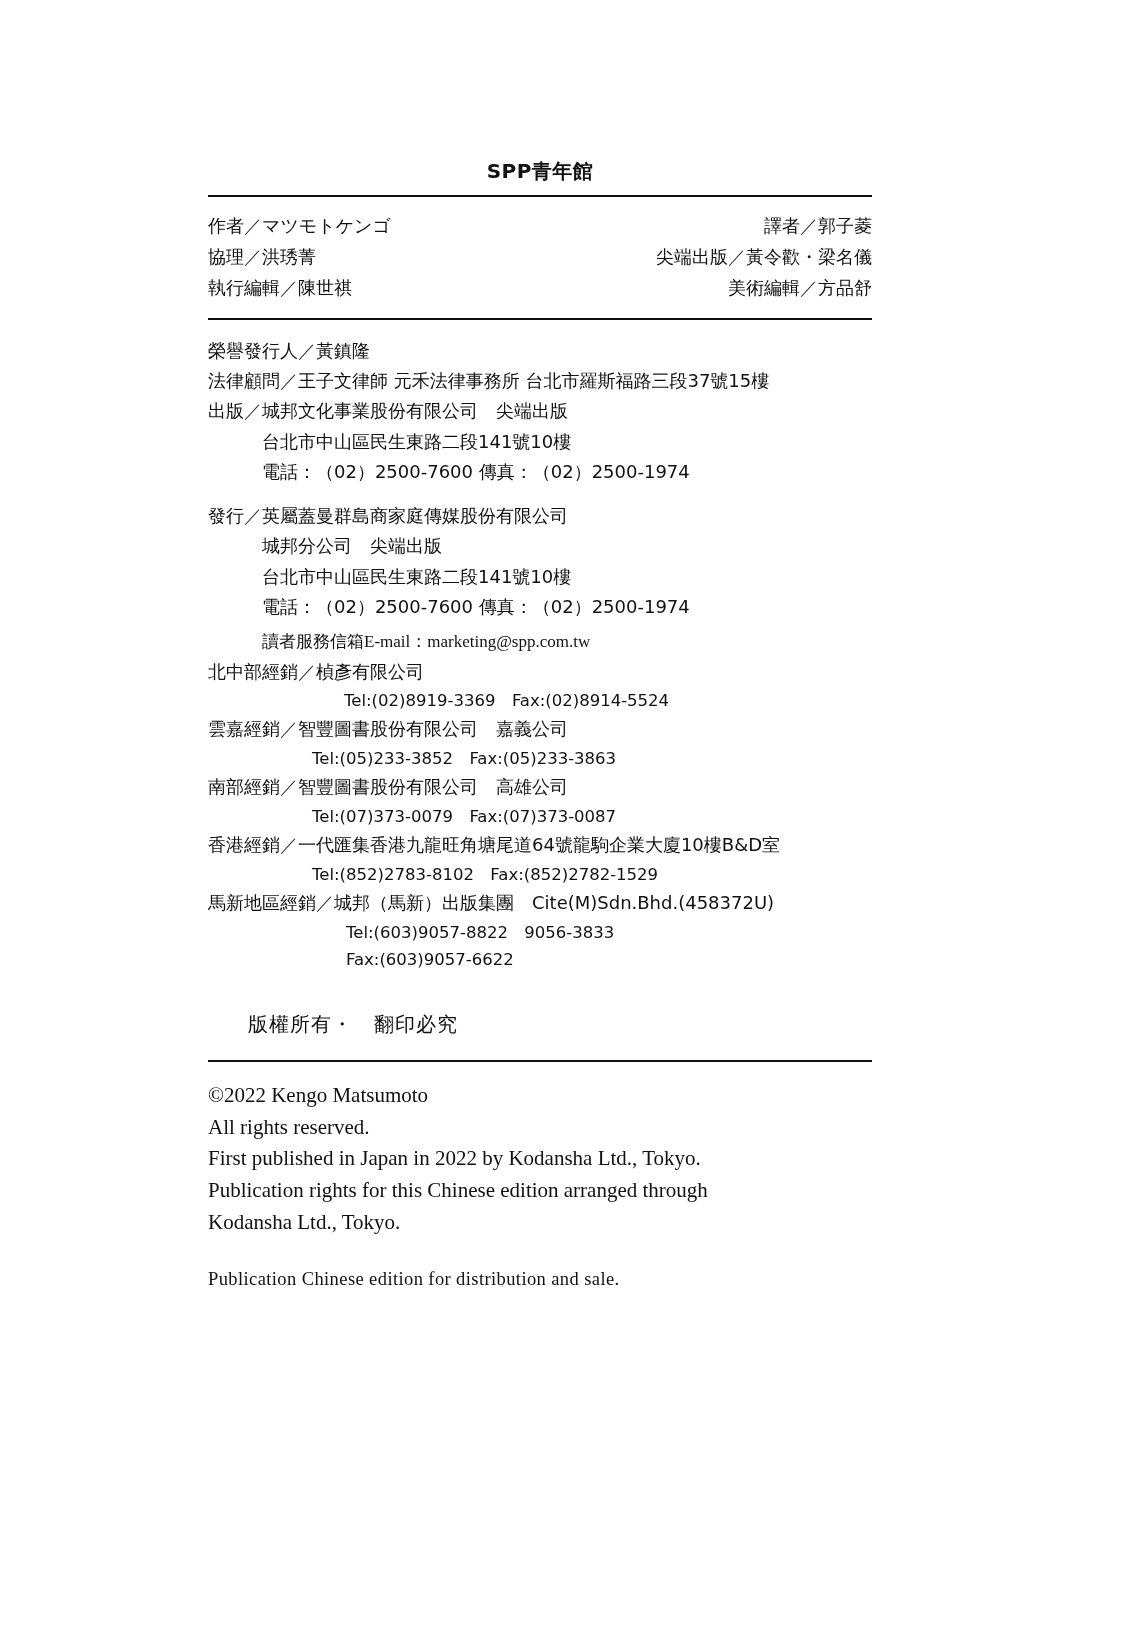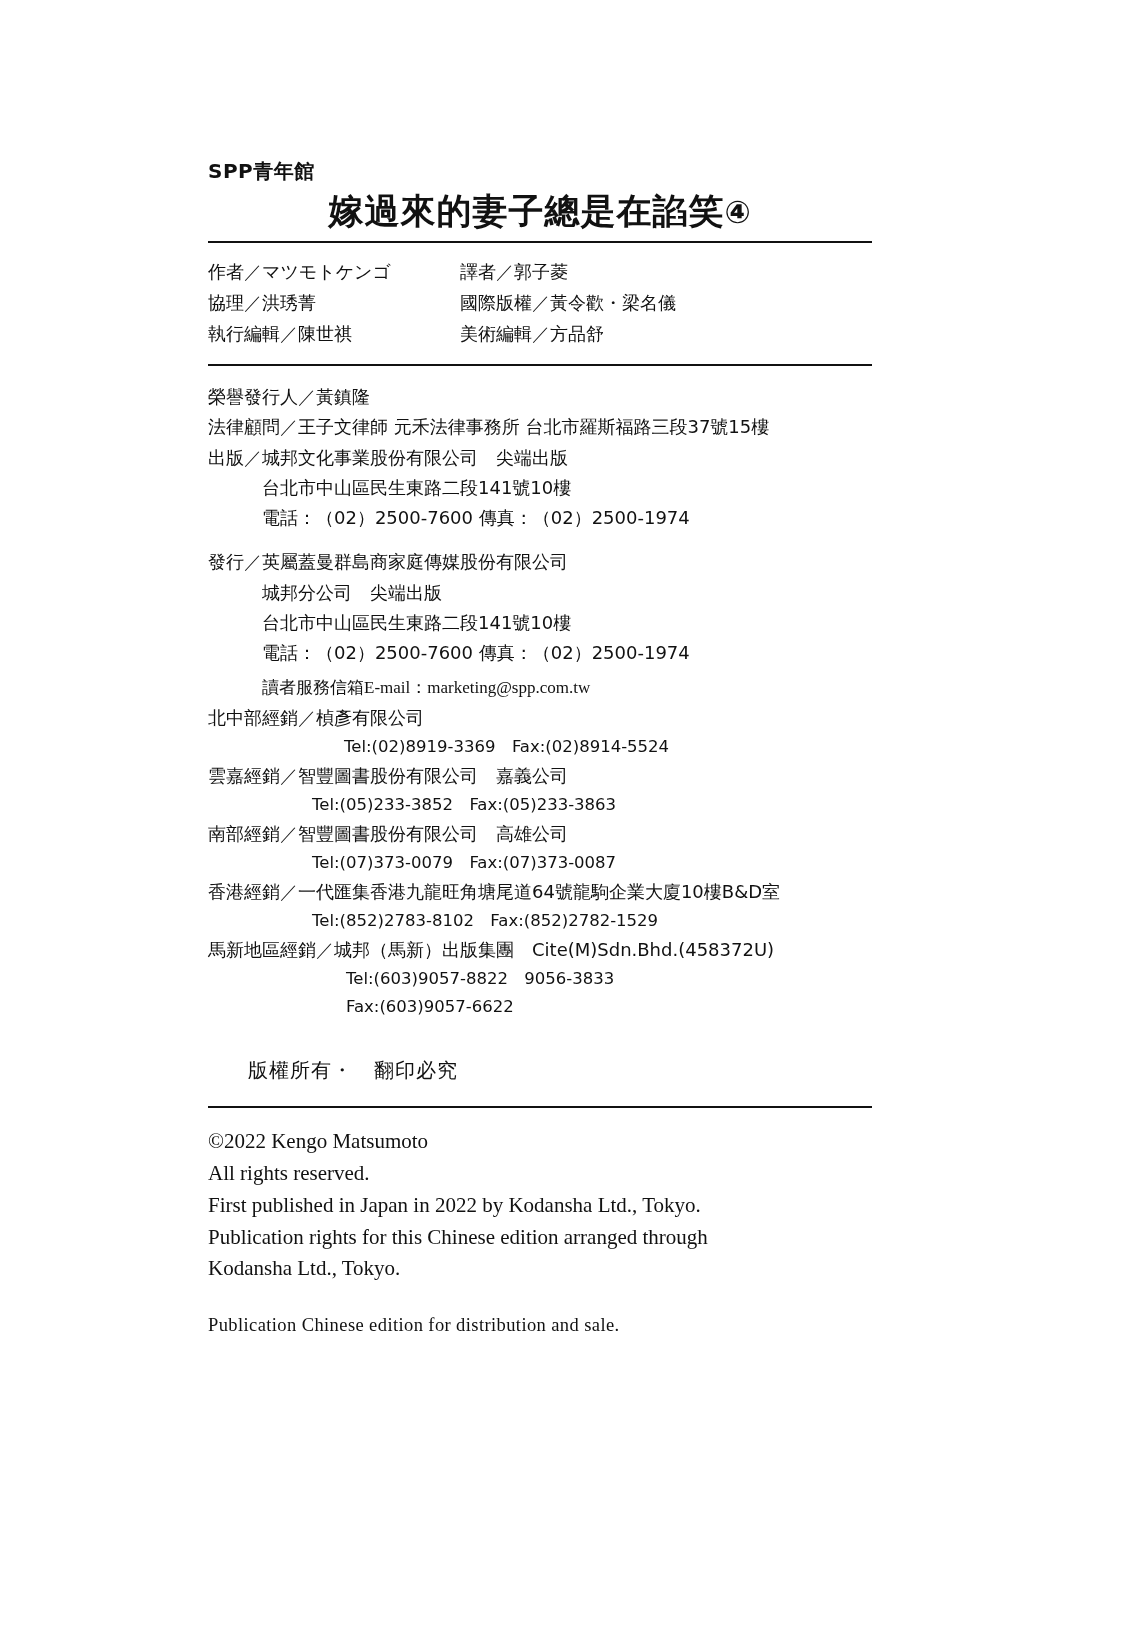--- a/index.html
+++ b/index.html
@@ -24,20 +24,21 @@
   }
   .colophon {
     position: absolute;
     left: 208px;
     top: 158px;
     width: 664px;
   }
 
   
   .imprint-line {
+    text-align: center;
     font-family: "DejaVu Sans", sans-serif;
     font-weight: bold;
     font-size: 20px;
     letter-spacing: 0.5px;
     margin: 0 0 6px 0;
   }
   .main-title {
     text-align: center;
     font-family: "DejaVu Sans", sans-serif;
     font-weight: bold;
@@ -78,20 +79,21 @@
   }
   .staff-row {
     display: flex;
   }
   .staff-col-left {
     width: 252px;
     flex: none;
   }
   .staff-col-right {
     flex: 1;
+    text-align: right;
   }
 
   
   .pubinfo {
     font-family: "DejaVu Sans", sans-serif;
     font-size: 18px;
     line-height: 1.68;
     padding-top: 6px;
   }
   .pubinfo .ind1 { padding-left: 54px; }
@@ -139,34 +141,31 @@
     padding-top: 2px;
   }
 </style>
 </head>
 <body>
 
 <div class="page">
   <div class="colophon">
 
     <div class="imprint-line">SPP青年館</div>
-    <div class="main-title">
-      <span>嫁過來的妻子總是在諂笑</span><span class="volume">④</span>
-    </div>
 
     <hr class="rule">
 
     <div class="staff">
       <div class="staff-row">
         <div class="staff-col-left">作者／マツモトケンゴ</div>
         <div class="staff-col-right">譯者／郭子菱</div>
       </div>
       <div class="staff-row">
         <div class="staff-col-left">協理／洪琇菁</div>
-        <div class="staff-col-right">國際版權／黃令歡・梁名儀</div>
+        <div class="staff-col-right">尖端出版／黃令歡・梁名儀</div>
       </div>
       <div class="staff-row">
         <div class="staff-col-left">執行編輯／陳世祺</div>
         <div class="staff-col-right">美術編輯／方品舒</div>
       </div>
     </div>
 
     <hr class="rule thin">
 
     <div class="pubinfo">

